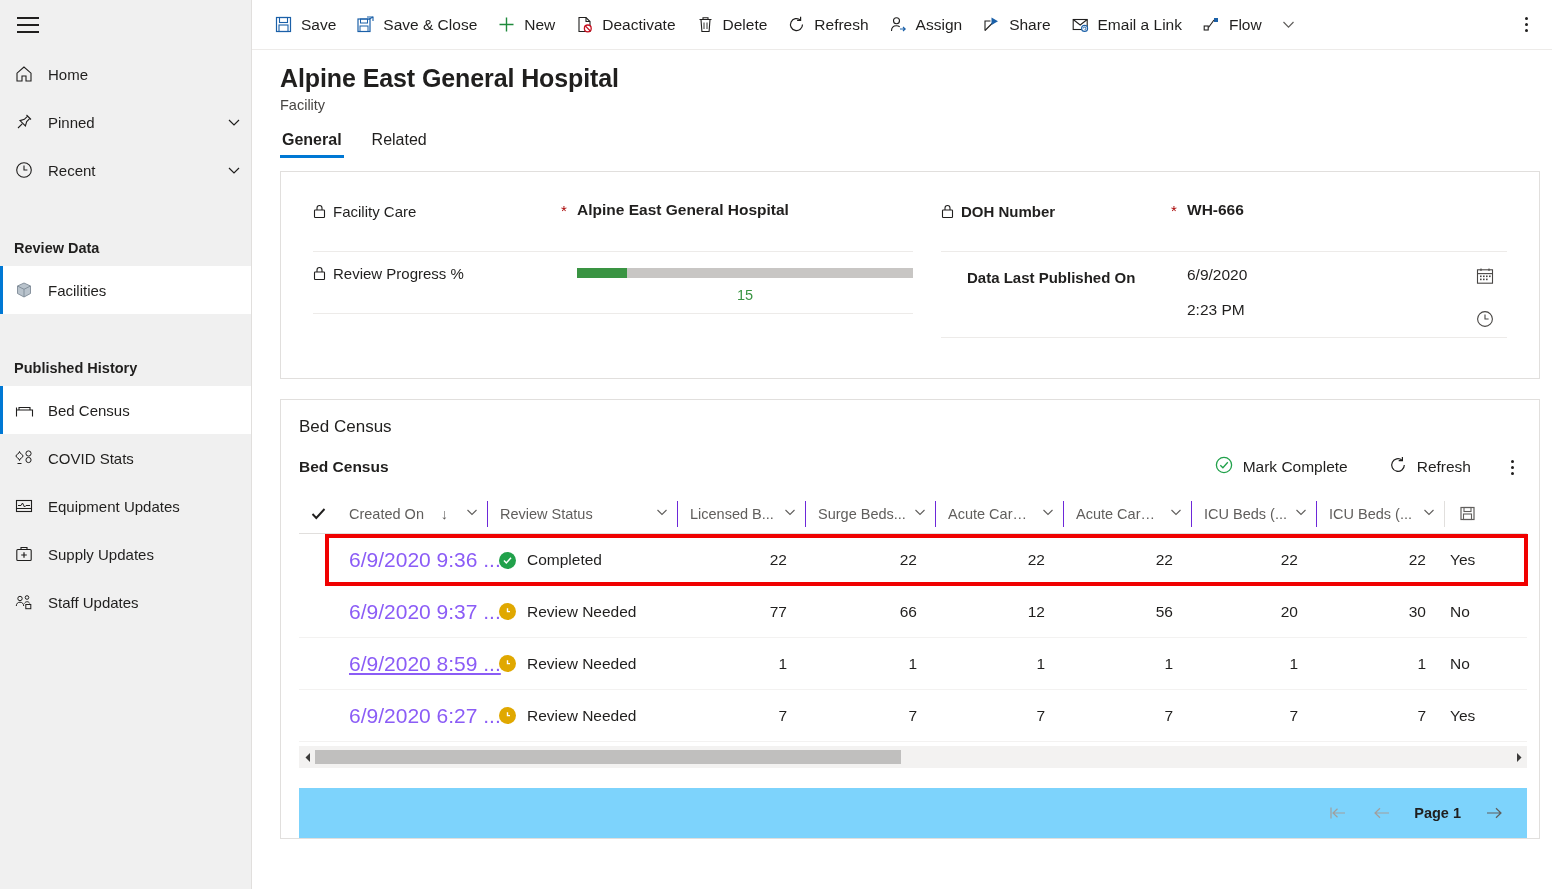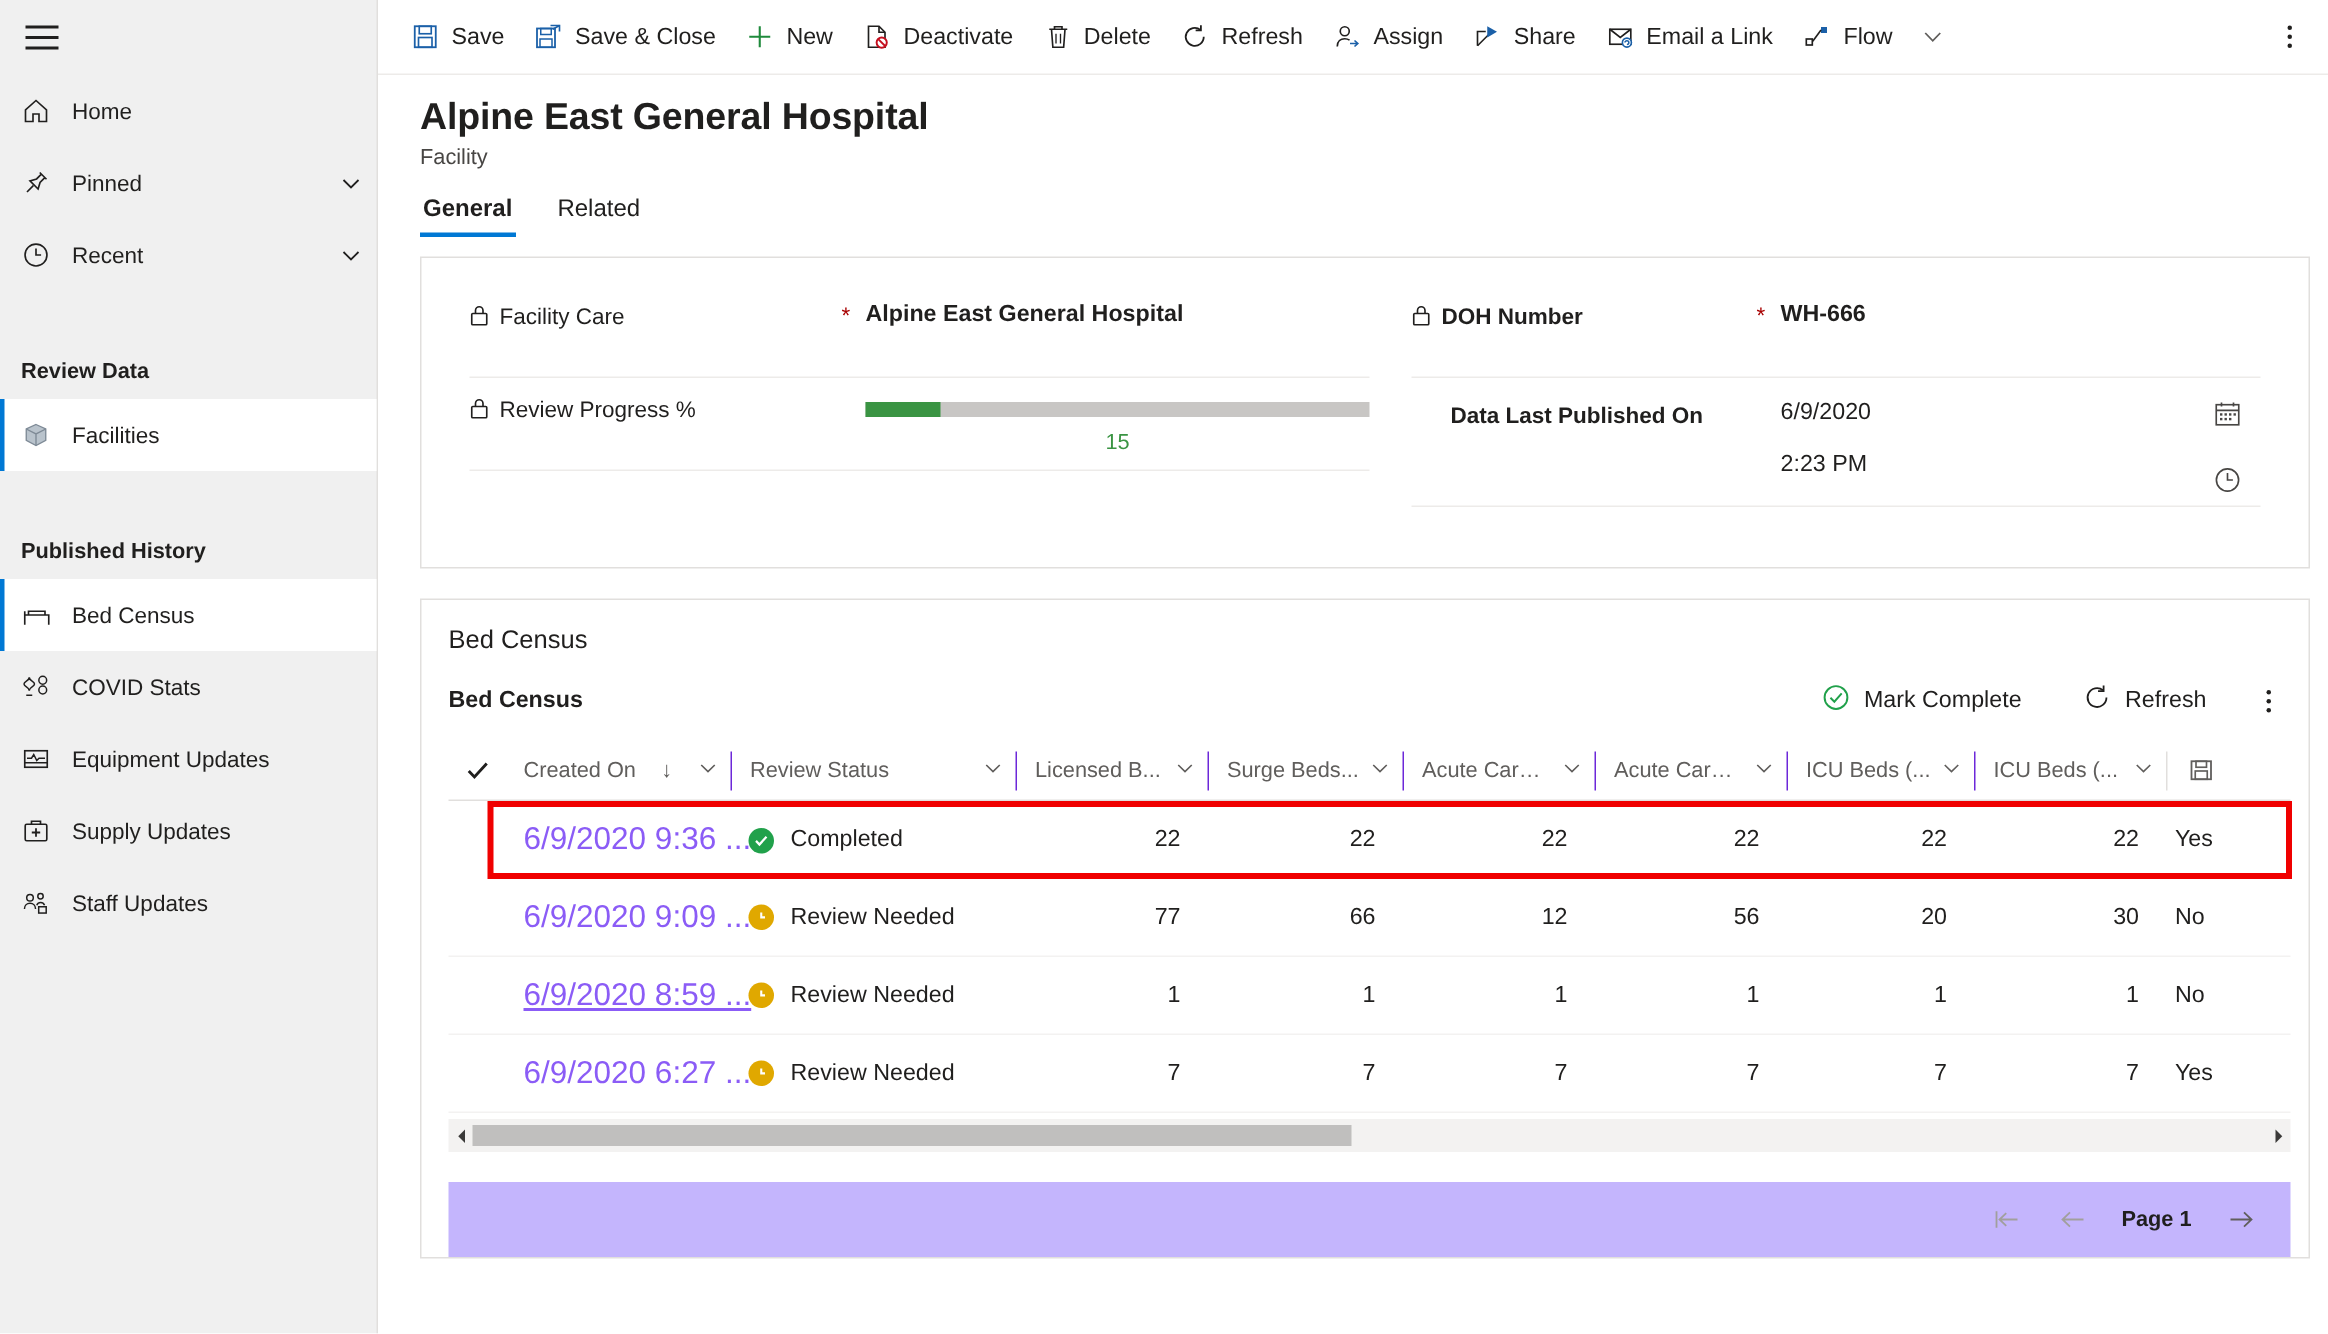--- a/index.html
+++ b/index.html
@@ -176,21 +176,21 @@
   .hscroll-wrap {
     display:flex; align-items:center; margin: 4px 12px 0 18px; height: 22px;
     background:#f3f2f1;
   }
   .hs-arrow { width:16px; flex:0 0 16px; display:flex; align-items:center; justify-content:center; cursor:pointer;}
   .hs-track { flex:1; height:14px; position:relative; }
   .hs-thumb { position:absolute; left:0; top:0; height:14px; width:49%; background:#c0bfbe; cursor:pointer;}
 
   .gfoot {
     position:absolute; left:18px; right:12px; bottom:0; height: 50px;
-    background:#c4b5fd; display:flex; align-items:center; justify-content:flex-end;
+    background:#7dd3fc; display:flex; align-items:center; justify-content:flex-end;
     padding-right: 14px; gap: 6px;
   }
   .pg-btn { width:38px; height:34px; display:flex; align-items:center; justify-content:center;
     cursor:pointer; color:#a19f9d; }
   .pg-btn.on { color:#605e5c; }
   .pg-label { font-size:14.5px; color:#201f1e; font-weight:bold; padding: 0 8px;}
 </style>
 </head>
 <body>
 
@@ -687,21 +687,21 @@
             <div class="gc-num" style="width: 130px; flex: 0 0 130px; padding-right: 18px;">22</div>
             <div class="gc-num" style="width: 128px; flex: 0 0 128px; padding-right: 18px;">22</div>
             <div class="gc-num" style="width: 128px; flex: 0 0 128px; padding-right: 18px;">22</div>
             <div class="gc-num" style="width: 125px; flex: 0 0 125px; padding-right: 18px;">22</div>
             <div class="gc-num" style="width: 128px; flex: 0 0 128px; padding-right: 18px;">22</div>
             <div class="gc-yn" style="flex: 1 1 0%; padding-left: 6px;">Yes</div>
             <div class="highlight-box" style="border-color: rgb(240, 0, 0); left: 26px; right: -1px; top: 0px; height: 52px;"></div>
           </div>
           <div class="grow">
             <div class="gc-pad"></div>
-            <div class="gc-date" style="width: 150px; flex: 0 0 150px;">6/9/2020 9:09 ...</div>
+            <div class="gc-date" style="width: 150px; flex: 0 0 150px;">6/9/2020 9:37 ...</div>
             <div class="gc-status" style="width: 190px; flex: 0 0 190px; padding-left: 12px;">
               <span class="stat-dot amber">
                 <svg width="11" height="11" viewBox="0 0 11 11">
                   <path d="M5.5 2.3 V5.6 H8" fill="none" stroke="#fff" stroke-width="1.4"></path>
                 </svg>
               </span>
               <span>Review Needed</span>
             </div>
             <div class="gc-num" style="width: 128px; flex: 0 0 128px; padding-right: 18px;">77</div>
             <div class="gc-num" style="width: 130px; flex: 0 0 130px; padding-right: 18px;">66</div>

